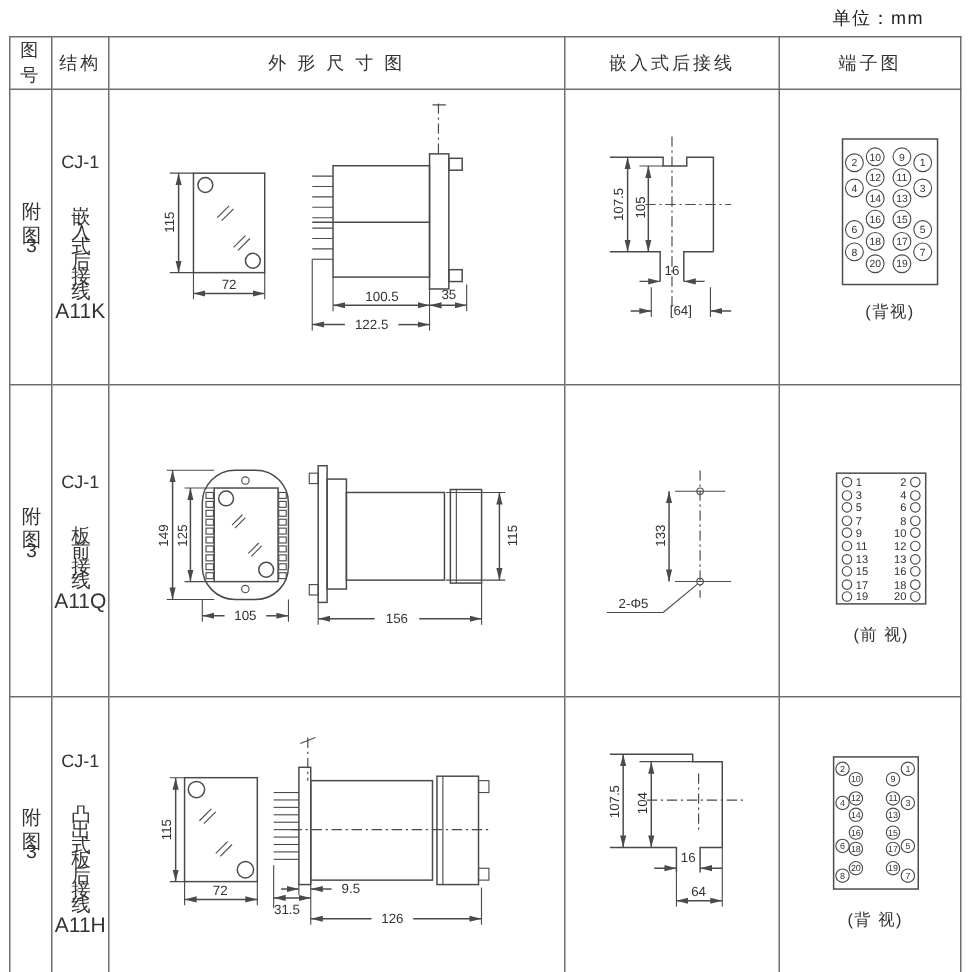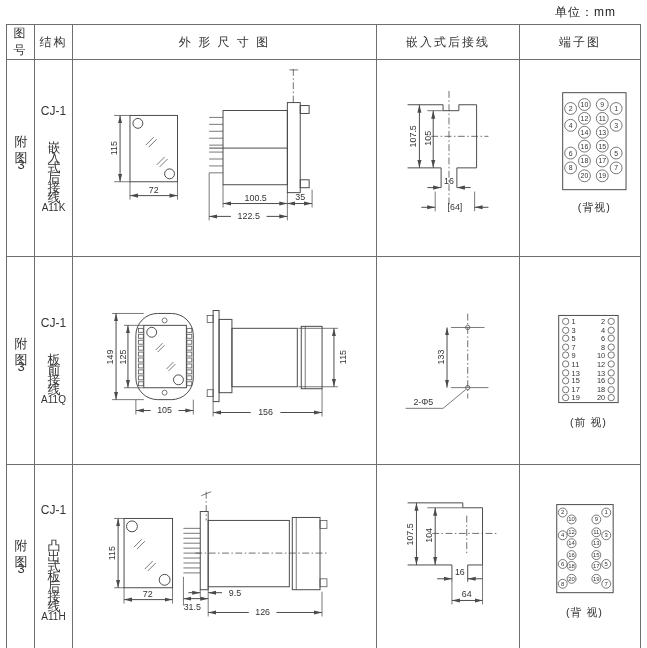--- a/index.html
+++ b/index.html
@@ -8,22 +8,22 @@
   .unit { text-align:right; font-size:12px; color:#222; padding:2px 26px 3px 0; letter-spacing:1px; }
   table.spec { border-collapse:collapse; table-layout:fixed; width:634px; }
   table.spec th, table.spec td { border:1px solid #6e6e6e; padding:0; background:#fff; }
   table.spec th { font-weight:normal; font-size:12px; height:26px; letter-spacing:2px; color:#333; }
   tr.row-a { height:197px; } tr.row-b { height:208px; } tr.row-c { height:195px; }
   td.figc, td.strc { vertical-align:middle; text-align:center;margin-left:24px; }
   .vfig { writing-mode:vertical-lr; text-orientation:upright; letter-spacing:16px; font-size:13px; display:inline-block; color:#333; }
   .struct { display:flex; flex-direction:column; align-items:center; justify-content:center; height:100%; gap:12px; }
   .struct .series { font-size:12px; }
   .struct .vchars { writing-mode:vertical-lr; text-orientation:upright; letter-spacing:10px; font-size:13px; }
-  .struct .model { font-size:10px; }
-  td.draw { vertical-align:middle; text-align:center; overflow:hidden; }
+  .struct .model { font-size:14px; }
+  td.draw { vertical-align:middle; overflow:hidden; }
   svg.d { display:inline-block; vertical-align:middle; }
   .ln { fill:none; stroke:#4a4a4a; stroke-width:1; }
   .thin { stroke-width:0.75; }
   .cl { fill:none; stroke:#4a4a4a; stroke-width:0.8; stroke-dasharray:7 2.5 1.5 2.5; }
   svg text { font-family:"Liberation Sans","DejaVu Sans",sans-serif; font-size:9px; fill:#333; }
   svg text.t7 { font-size:7px; } svg text.t75 { font-size:7.5px; } svg text.t6 { font-size:6px; }
   svg text.lbl { font-size:11px; letter-spacing:1px; }
 </style>
 </head>
 <body>

